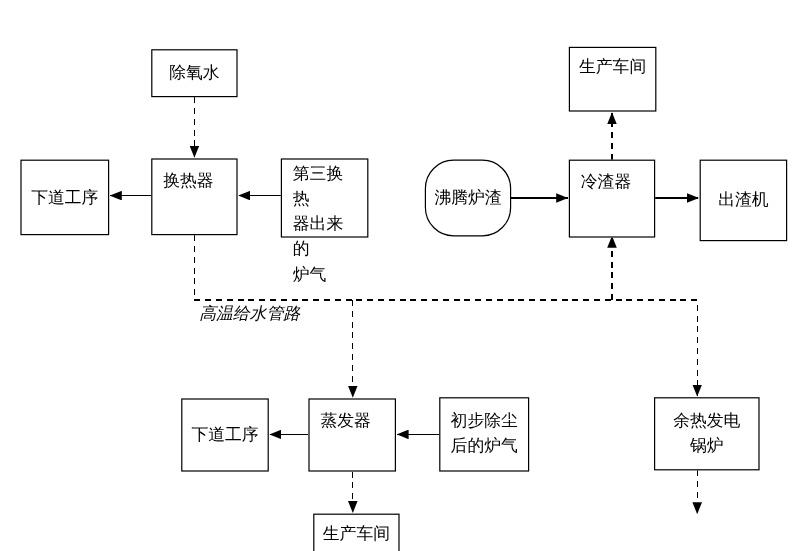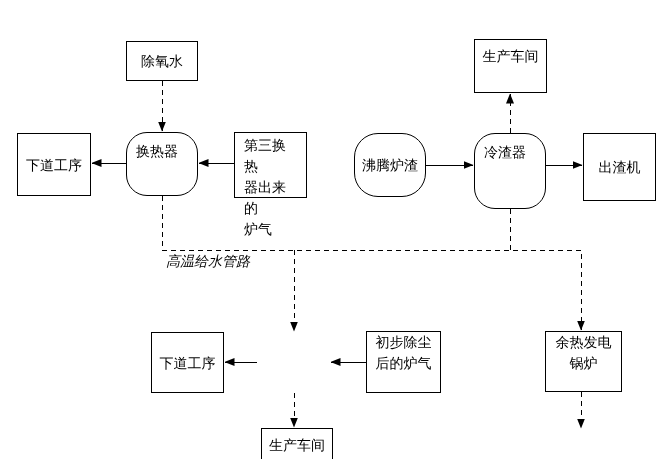--- a/index.html
+++ b/index.html
@@ -34,49 +34,48 @@
   }
   .ctr {
     display: flex;
     align-items: center;
     justify-content: center;
     text-align: center;
   }
   .tl {
     padding-top: 10px;
     padding-left: 9px;
-    border-radius: 21px;
   }
   .tc {
     padding-top: 8px;
     text-align: center;
   }
   .multiline { line-height: 21px; }
   .multiline.left { padding: 2px 20px 0 9px; text-align: left; }
   .multiline.ctr2 {
     display: flex;
     flex-direction: column;
     align-items: center;
-    justify-content: flex-start;
+    justify-content: center;
     text-align: center;
   }
   
   #n-deaerated-water   { left:126px; top:21px;  width:72px; height:40px; }
   #n-next-process-top  { left:17px;  top:113px; width:74px; height:63px; }
   #n-heat-exchanger    { left:126px; top:112px; width:72px; height:64px; }
   #n-third-gas         { left:234px; top:112px; width:73px; height:66px; }
   #n-boiling-slag      { left:354px; top:113px; width:72px; height:64px;border-radius:24px; }
-  #n-slag-cooler       { left:474px; top:113px; width:72px; height:76px; }
+  #n-slag-cooler       { left:474px; top:113px; width:72px; height:65px; }
   #n-slag-discharger   { left:583px; top:113px; width:73px; height:68px; }
   #n-workshop-top      { left:474px; top:19px;  width:73px; height:54px; }
   #n-next-process-bot  { left:151px; top:312px; width:73px; height:61px; }
   #n-evaporator        { left:257px; top:312px; width:73px; height:61px; }
   #n-dedusted-gas      { left:366px; top:311px; width:75px; height:62px; }
   #n-workshop-bot      { left:261px; top:408px; width:72px; height:34px; }
-  #n-waste-heat-boiler { left:545px; top:311px; width:77px; height:61px; }
+  #n-waste-heat-boiler { left:545px; top:311px; width:88px; height:61px; }
   #n-steam-turbine     { left:553px; top:409px; width:63px; height:31px; }
   #pipe-label {
     position: absolute;
     left: 166px;
     top: 233px;
     white-space: nowrap;
     font-style: italic;
   }
   line, polyline { stroke: #000000; stroke-width: 1; fill: none; }
   .dashed { stroke-dasharray: 5 4; }
@@ -141,20 +140,23 @@
   </div>
 
   <div class="node tc" id="n-workshop-top">
     <span>生产车间</span>
   </div>
 
   <div class="node ctr" id="n-next-process-bot">
     <span>下道工序</span>
   </div>
 
+  <div class="node tl" id="n-evaporator">
+    <span>蒸发器</span>
+  </div>
 
   <div class="node multiline ctr2" id="n-dedusted-gas">
     <div>初步除尘</div>
     <div>后的炉气</div>
   </div>
 
   <div class="node ctr" id="n-workshop-bot">
     <span>生产车间</span>
   </div>
 

